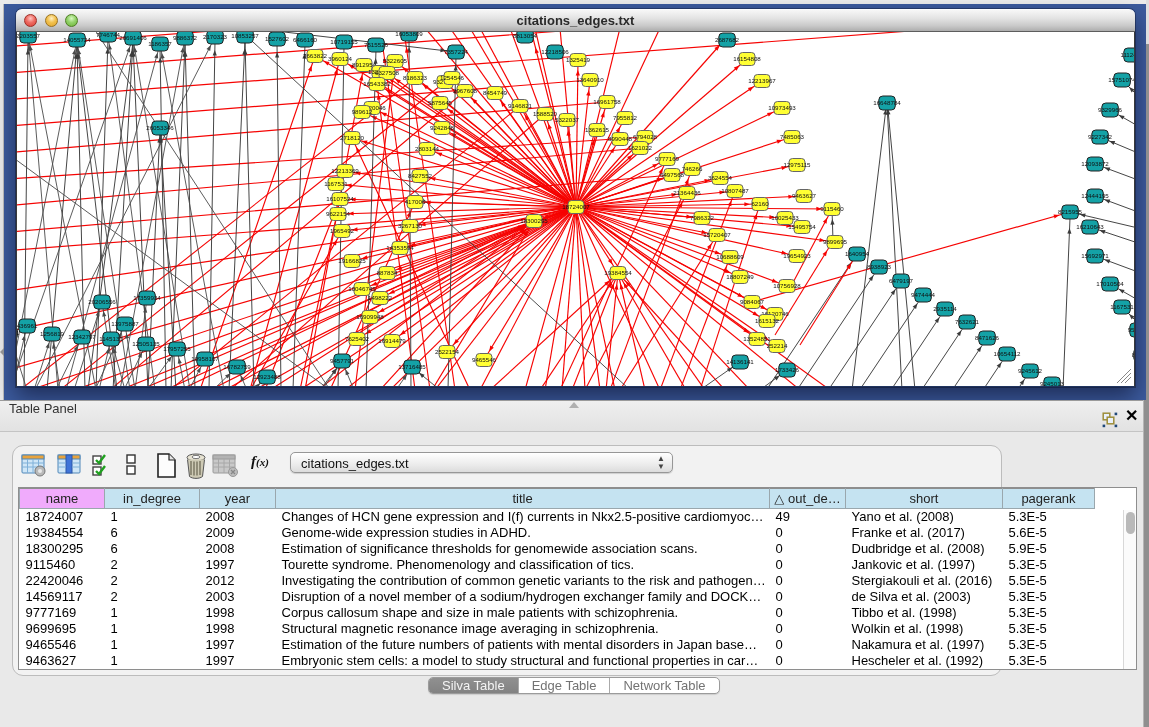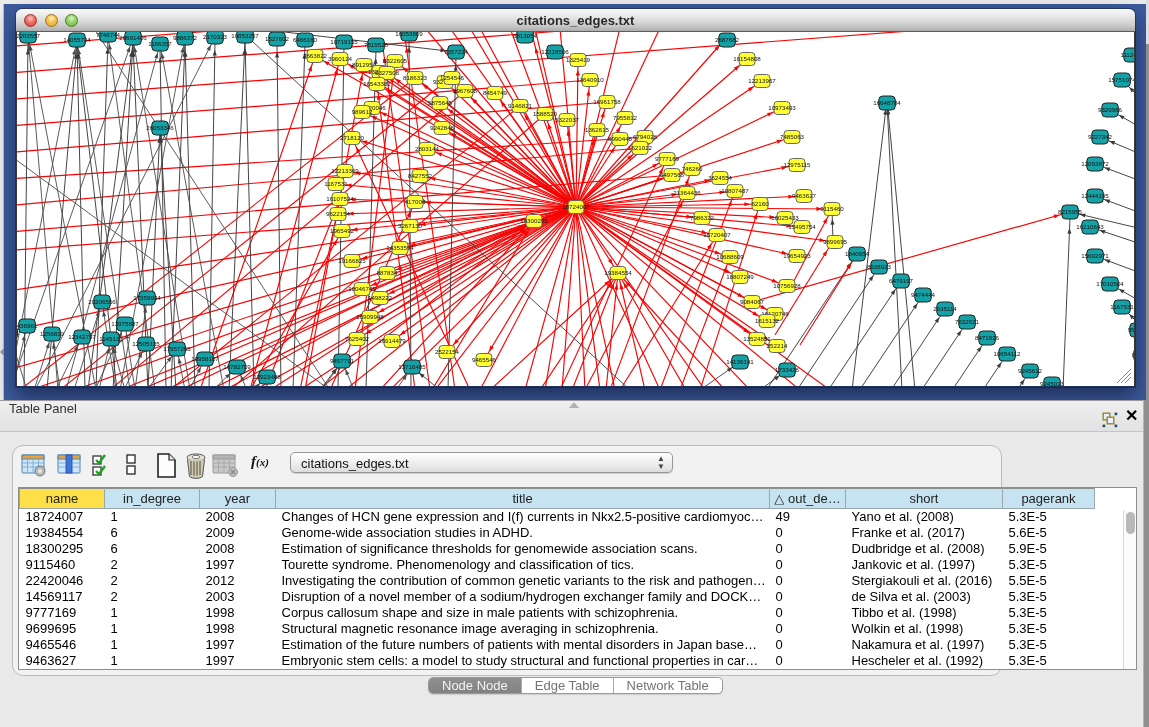--- a/index.html
+++ b/index.html
@@ -33,21 +33,21 @@
 #toolbar{position:absolute;left:0;top:0;width:1125px;height:41px}
 .ticon{position:absolute;top:6px}
 #dropdown{position:absolute;left:277px;top:6px;width:383px;height:21px;background:linear-gradient(180deg,#ffffff,#ececec 60%,#dcdcdc);border:1px solid #979797;border-radius:5px;box-shadow:0 1px 1px rgba(0,0,0,.15)}
 #dropdown .txt{position:absolute;left:10px;top:3px;font-size:13px;color:#111}
 #dropdown .arr{position:absolute;right:7px;top:2px;font-size:8px;color:#444;line-height:8px;text-align:center}
 
 #tblwrap{position:absolute;left:5px;top:41px;width:1119px;height:183px;background:#fff;border:1px solid #8e8e8e}
 table{border-collapse:collapse;table-layout:fixed;width:1075px;font-size:13px}
 col.c1{width:85px}col.c2{width:95px}col.c3{width:76px}col.c4{width:494px}col.c5{width:76px}col.c6{width:157px}col.c7{width:92px}
 thead td{background:#c5e3f1;border:1px solid #9aa7ad;border-top:1px solid #8e8e8e;height:20px;text-align:center;color:#222;overflow:hidden;white-space:nowrap}
-thead td.c1{background:#fde047}
+thead td.c1{background:#f0abfc}
 tbody td{height:16px;padding:0 0 0 6px;color:#000;overflow:hidden;white-space:nowrap;border:none}
 tbody td.c2,tbody td.c5{padding-left:6px}
 #vscroll{position:absolute;left:1104px;top:22px;width:13px;height:159px;border-left:1px solid #d8d8d8;background:#fbfbfb}
 #vthumb{position:absolute;left:2px;top:2px;width:9px;height:22px;border-radius:5px;background:#b9b9b9}
 
 #tabs{position:absolute;left:428px;top:276px;height:17px;display:flex;border:1px solid #9b9b9b;border-radius:5px;overflow:hidden;background:#fff;box-shadow:0 1px 1px rgba(0,0,0,.12)}
 .tab{font-size:13px;padding:0 13px;color:#737373;line-height:16px}
 .tab.sel{background:linear-gradient(180deg,#909090,#828282);color:#f4f4f4}
 .tab+.tab{border-left:1px solid #aaa}
 
@@ -899,21 +899,21 @@
                 <td class="c3">2008</td>
                 <td class="c4">Changes of HCN gene expression and I(f) currents in Nkx2.5-positive cardiomyoc…</td>
                 <td class="c5">49</td>
                 <td class="c6">Yano et al. (2008)</td>
                 <td class="c7">5.3E-5</td>
               </tr>
 <tr>
                 <td class="c1">19384554</td>
                 <td class="c2">6</td>
                 <td class="c3">2009</td>
-                <td class="c4">Genome-wide association studies in ADHD.</td>
+                <td class="c4">Genome-wide expression studies in ADHD.</td>
                 <td class="c5">0</td>
                 <td class="c6">Franke et al. (2017)</td>
                 <td class="c7">5.6E-5</td>
               </tr>
 <tr>
                 <td class="c1">18300295</td>
                 <td class="c2">6</td>
                 <td class="c3">2008</td>
                 <td class="c4">Estimation of significance thresholds for genomewide association scans.</td>
                 <td class="c5">0</td>
@@ -984,17 +984,17 @@
                 <td class="c7">5.3E-5</td>
               </tr>
         </tbody>
       </table>
       <div id="vscroll">
             <div id="vthumb"></div>
           </div>
     </div>
   </div>
   <div id="tabs">
-        <div class="tab sel">Node Node</div>
+        <div class="tab sel">Silva Table</div>
         <div class="tab">Edge Table</div>
         <div class="tab">Network Table</div>
       </div>
 </div>
 </div>
 </body></html>

